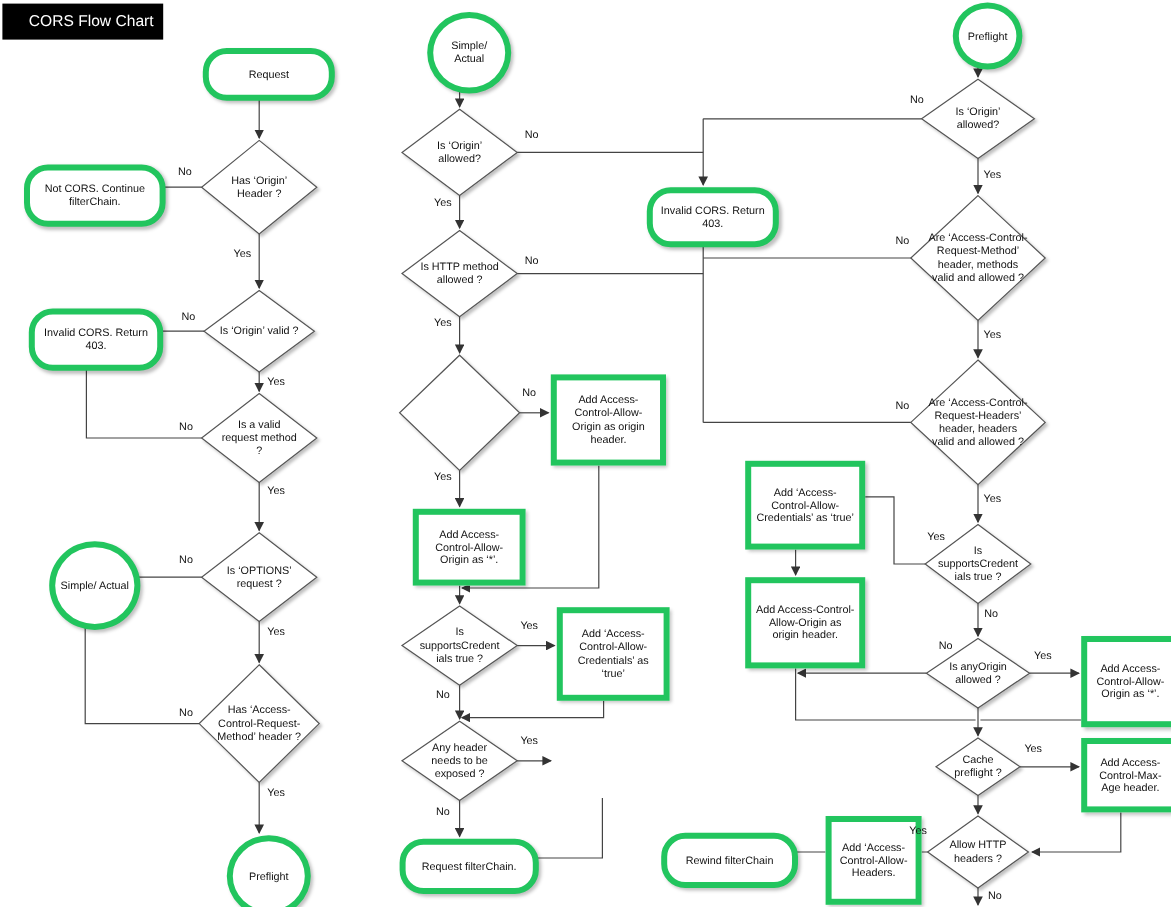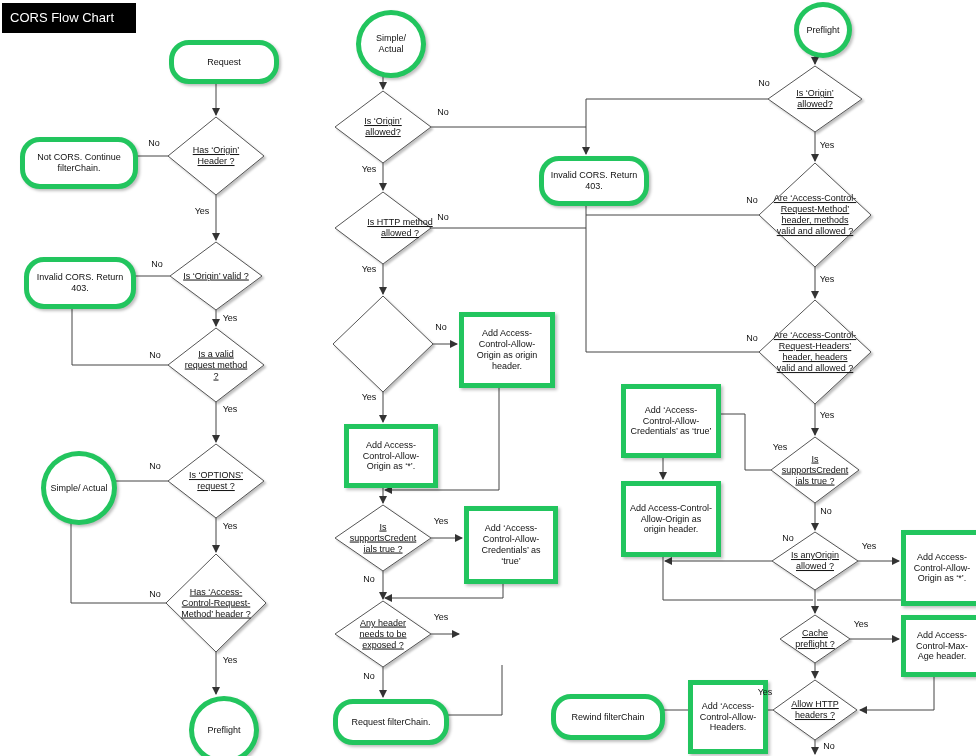--- a/index.html
+++ b/index.html
@@ -2,23 +2,23 @@
 <html><head>
 <meta charset="utf-8">
 <style>
   html,body{margin:0;padding:0;background:#fff;}
   .canvas{position:relative;width:976px;height:756px;background:#fff;font-family:"Liberation Sans",sans-serif;overflow:hidden;}
   .wires{position:absolute;left:0;top:0;}
   .node{position:absolute;display:flex;align-items:center;justify-content:center;text-align:center;font-size:9px;line-height:1.22;color:#111;}
   .box{background:#fff;border:5px solid #22c55e;box-shadow:2px 2px 3px rgba(0,0,0,0.25);padding:2px 3px;}
   .stadium{border-radius:20px;}
   .circle{border-radius:50%;}
-  .dlabel{transform:translate(-50%,-50%);text-decoration:underline;}
+  .dlabel{transform:translate(-50%,-50%);}
   .elabel{position:absolute;transform:translate(-50%,-50%);font-size:9px;color:#111;white-space:nowrap;}
-  .title{background:#000;color:#fff;font-size:13px;justify-content:flex-start;padding:0 8px;}
+  .title{background:#000;color:#fff;font-size:13px;justify-content:flex-end;padding:0 8px;}
 </style>
 </head>
 <body>
 
 <div class="canvas">
 
   <svg class="wires" width="976" height="756" viewBox="0 0 976 756">
     <defs>
       <marker id="arrow" markerWidth="8" markerHeight="8" refX="7" refY="4" orient="auto">
         <path d="M0,0 L8,4 L0,8 Z" fill="#333"></path>
@@ -173,21 +173,21 @@
     </div>
   <div class="node dlabel" style="left:216px;top:481px;width:60px">
       <span>Is ‘OPTIONS’ request ?</span>
     </div>
   <div class="node dlabel" style="left:216px;top:603px;width:76px">
       <span>Has ‘Access-Control-Request-Method’ header ?</span>
     </div>
   <div class="node dlabel" style="left:383px;top:127px;width:56px">
       <span>Is ‘Origin’ allowed?</span>
     </div>
-  <div class="node dlabel" style="left:400px;top:228px;width:66px">
+  <div class="node dlabel" style="left:383px;top:228px;width:66px">
       <span>Is HTTP method allowed ?</span>
     </div>
   <div class="node dlabel" style="left:383px;top:538px;width:76px">
       <span>Is supportsCredent ials true ?</span>
     </div>
   <div class="node dlabel" style="left:383px;top:634px;width:64px">
       <span>Any header needs to be exposed ?</span>
     </div>
   <div class="node dlabel" style="left:815px;top:99px;width:56px">
       <span>Is ‘Origin’ allowed?</span>

